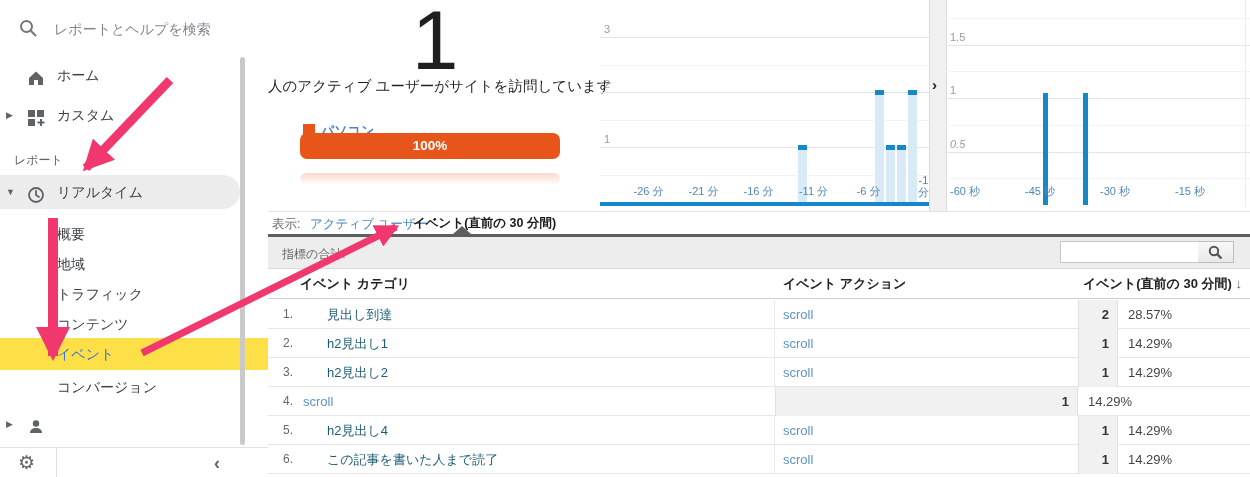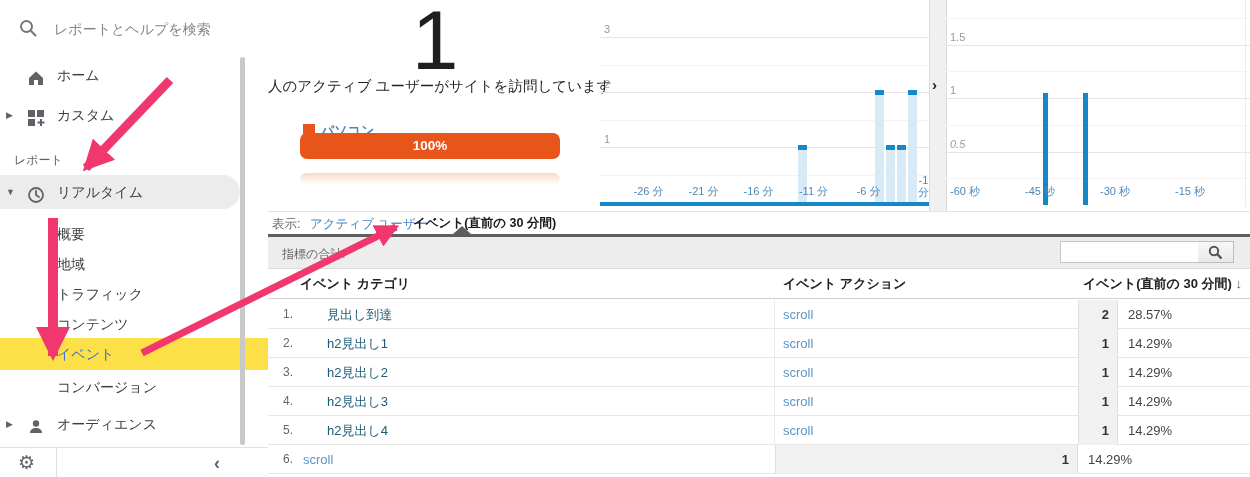--- a/index.html
+++ b/index.html
@@ -161,21 +161,20 @@
     </div>
 
   <div class="side-item" style="top:407px;">
     <span class="caret">▶</span>
     <span class="ic">
       <svg width="18" height="18" viewBox="0 0 18 18">
         <circle cx="9" cy="5.5" r="3.2" fill="#5f6368"></circle>
         <path d="M3 15 c0-3.3 2.7-5 6-5 s6 1.7 6 5 Z" fill="#5f6368"></path>
       </svg>
     </span>
-    <span class="lbl">オーディエンス</span>
   </div>
 
   <div class="side-scrollbar"></div>
 
   <div class="side-footer">
     <span class="gear">⚙</span>
     <span class="vdiv"></span>
     <span class="collapse">‹</span>
   </div>
 </aside>
@@ -287,34 +286,34 @@
         </div>
         <div class="trow">
           <div class="c-idx">3.</div>
           <div class="c-cat"><a>h2見出し2</a></div>
           <div class="c-act"><a>scroll</a></div>
           <div class="c-count">1</div>
           <div class="c-pct">14.29%</div>
         </div>
         <div class="trow">
           <div class="c-idx">4.</div>
-          <div class="c-cat"><a>h2見出し3</a></div>
           <div class="c-act"><a>scroll</a></div>
           <div class="c-count">1</div>
           <div class="c-pct">14.29%</div>
         </div>
         <div class="trow">
           <div class="c-idx">5.</div>
           <div class="c-cat"><a>h2見出し4</a></div>
           <div class="c-act"><a>scroll</a></div>
           <div class="c-count">1</div>
           <div class="c-pct">14.29%</div>
         </div>
         <div class="trow">
           <div class="c-idx">6.</div>
+          <div class="c-cat"><a>この記事を書いた人まで読了</a></div>
           <div class="c-act"><a>scroll</a></div>
           <div class="c-count">1</div>
           <div class="c-pct">14.29%</div>
         </div>
       </div>
   </div>
 </main>
 
 <svg class="annotations" width="1250" height="477" viewBox="0 0 1250 477">
   <defs>

